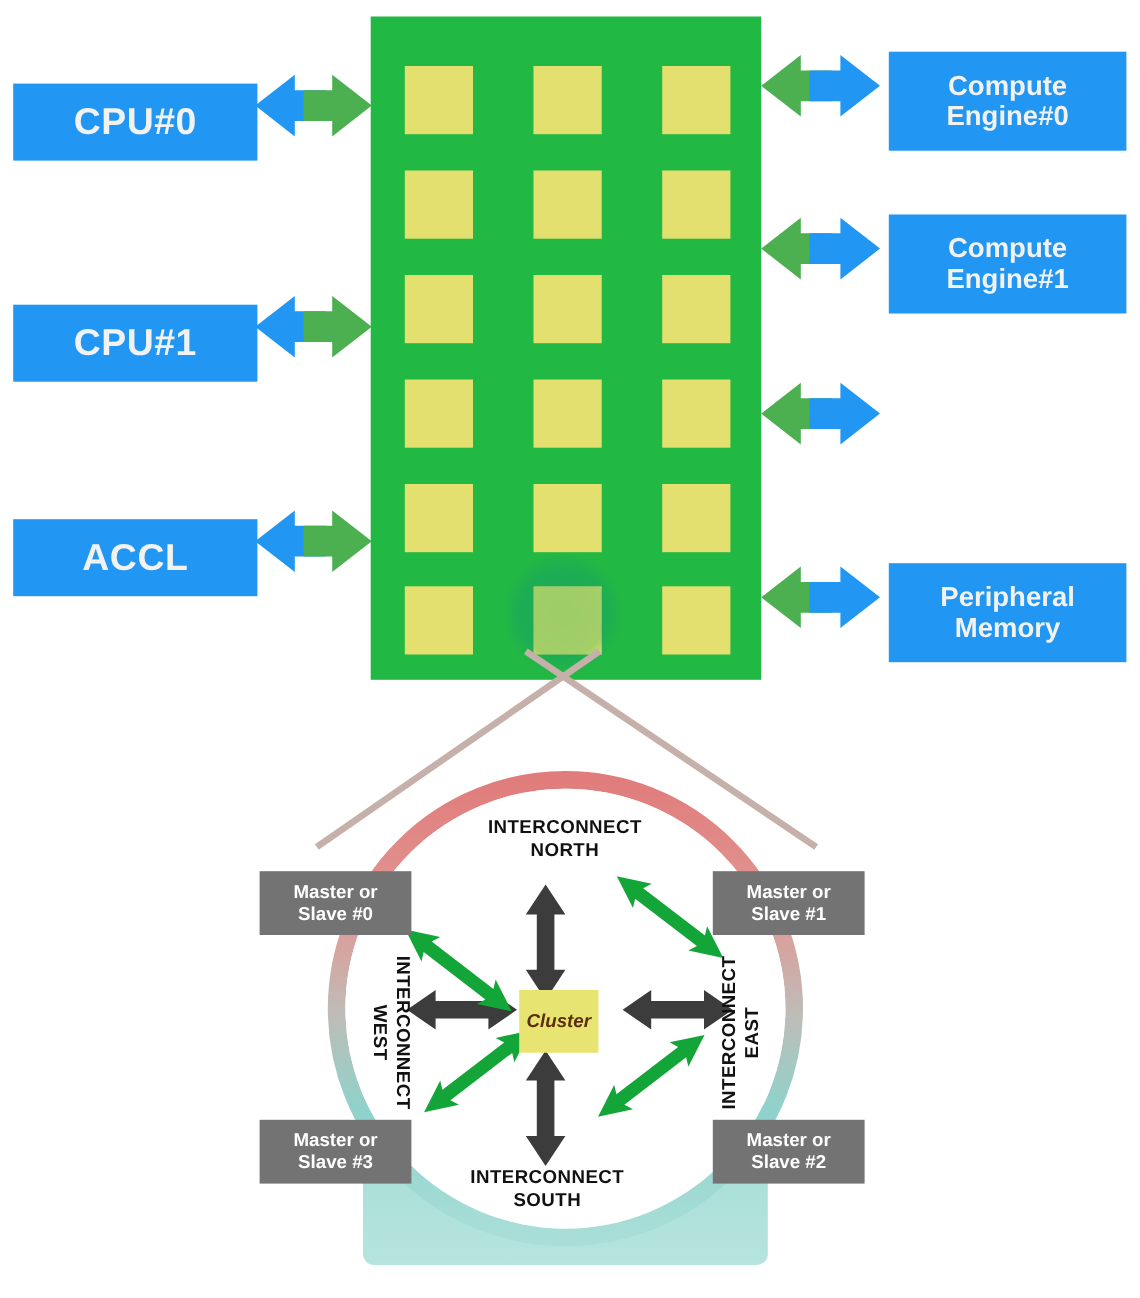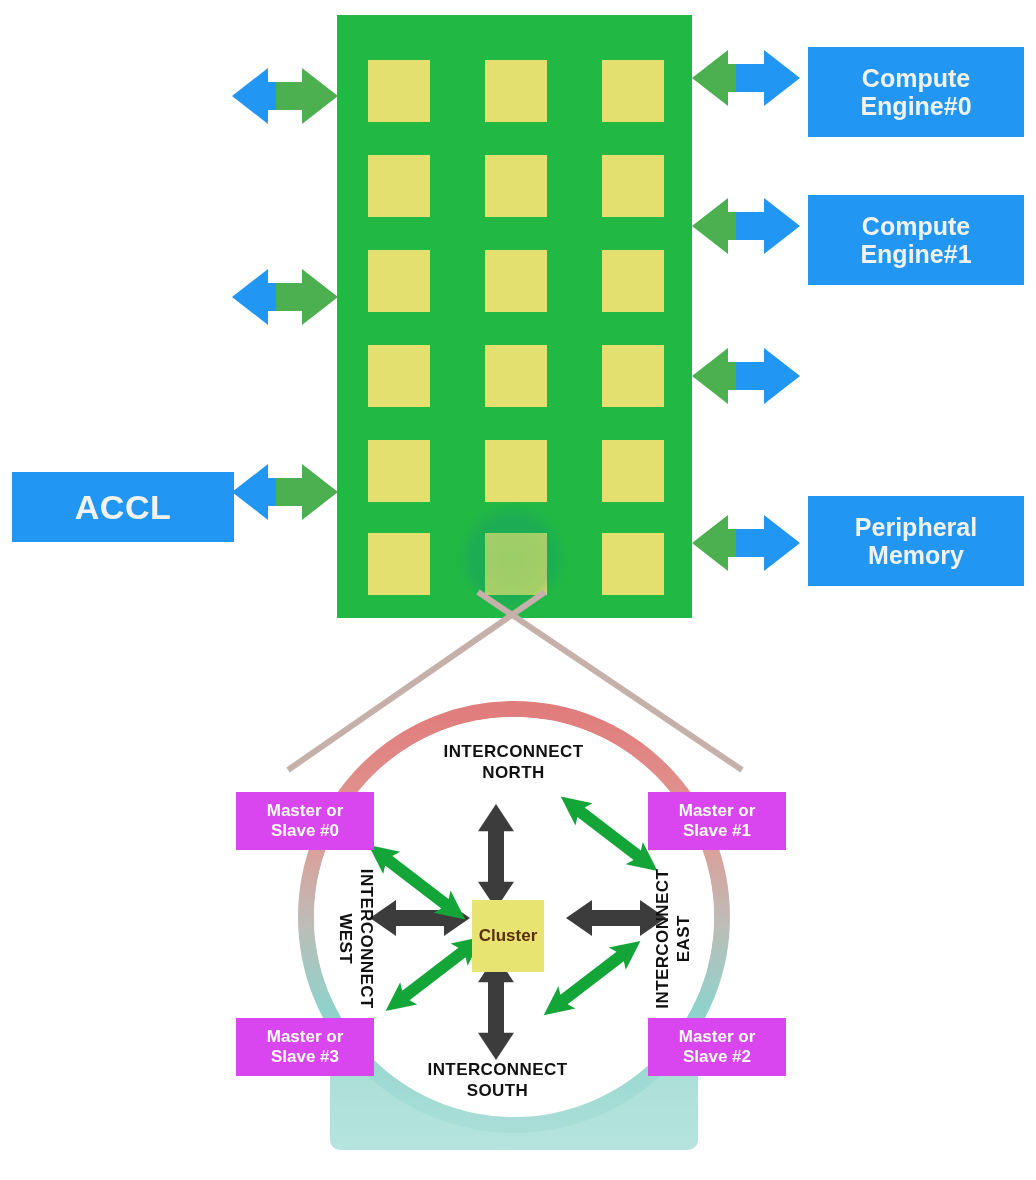--- a/index.html
+++ b/index.html
@@ -21,21 +21,21 @@
     justify-content: center;
     text-align: center;
     line-height: 1.12;
     font-weight: bold;
     margin-top: 14px;
   }
   .node-big { font-size: 34px; letter-spacing: 0.5px; }
   .node-med { font-size: 25px; }
   .ms-box {
     position: absolute;
-    background: #d946ef;
+    background: #737373;
     color: #ffffff;
     display: flex;
     align-items: center;
     justify-content: center;
     text-align: center;
     font-size: 17px;
     line-height: 1.2;
     font-weight: bold;
   }
   .ic-label {
@@ -210,50 +210,56 @@
       <g transform="translate(377,1000) rotate(-37.5)">
         <use href="#dblArrowGreen" transform="scale(1.22,1)"></use>
       </g>
 
       <g transform="translate(649,952) rotate(142.5)">
         <use href="#dblArrowGreen" transform="scale(1.22,1)"></use>
       </g>
     </g>
   </svg>
 
+  <div class="node-box node-big" style="left:12px; top:62px; width:222px; height:70px;">
+    <span>CPU#0</span>
+  </div>
+  <div class="node-box node-big" style="left:12px; top:263px; width:222px; height:70px;">
+    <span>CPU#1</span>
+  </div>
   <div class="node-box node-big" style="left:12px; top:458px; width:222px; height:70px;justify-content:center;">
     <span>ACCL</span>
   </div>
 
   <div class="node-box node-med" style="left:808px; top:33px; width:216px; height:90px; white-space:pre-line;">
     <span>Compute
 Engine#0</span>
   </div>
   <div class="node-box node-med" style="left:808px; top:181px; width:216px; height:90px; white-space:pre-line;">
     <span>Compute
 Engine#1</span>
   </div>
-  <div class="node-box node-med" style="left:808px; top:482px; width:216px; height:90px; white-space:pre-line;">
+  <div class="node-box node-med" style="left:808px; top:498px; width:216px; height:90px; white-space:pre-line;">
     <span>Peripheral
 Memory</span>
   </div>
 
   <div class="ic-label" style="left:406px; top:742px; width:215px;">INTERCONNECT
 NORTH</div>
 
   <div class="ic-label" style="left:390px; top:1060px; width:215px;">INTERCONNECT
 SOUTH</div>
 
   <div class="ic-label ic-vert-w" style="left:248px; top:918px; width:215px;">INTERCONNECT
 WEST</div>
 
   <div class="ic-label ic-vert-e" style="left:566px; top:918px; width:215px;">INTERCONNECT
 EAST</div>
 
-  <div class="cluster-box" style="left:472px; top:900px; width:72px; height:72px;">
+  <div class="cluster-box" style="left:472px; top:900px; width:72px; height:57px;font-style:italic;">
     <span>Cluster</span>
   </div>
 
   <div class="ms-box" style="left:236px; top:792px; width:138px; height:58px; white-space:pre-line;">
     <span>Master or
 Slave #0</span>
   </div>
   <div class="ms-box" style="left:648px; top:792px; width:138px; height:58px; white-space:pre-line;">
     <span>Master or
 Slave #1</span>

